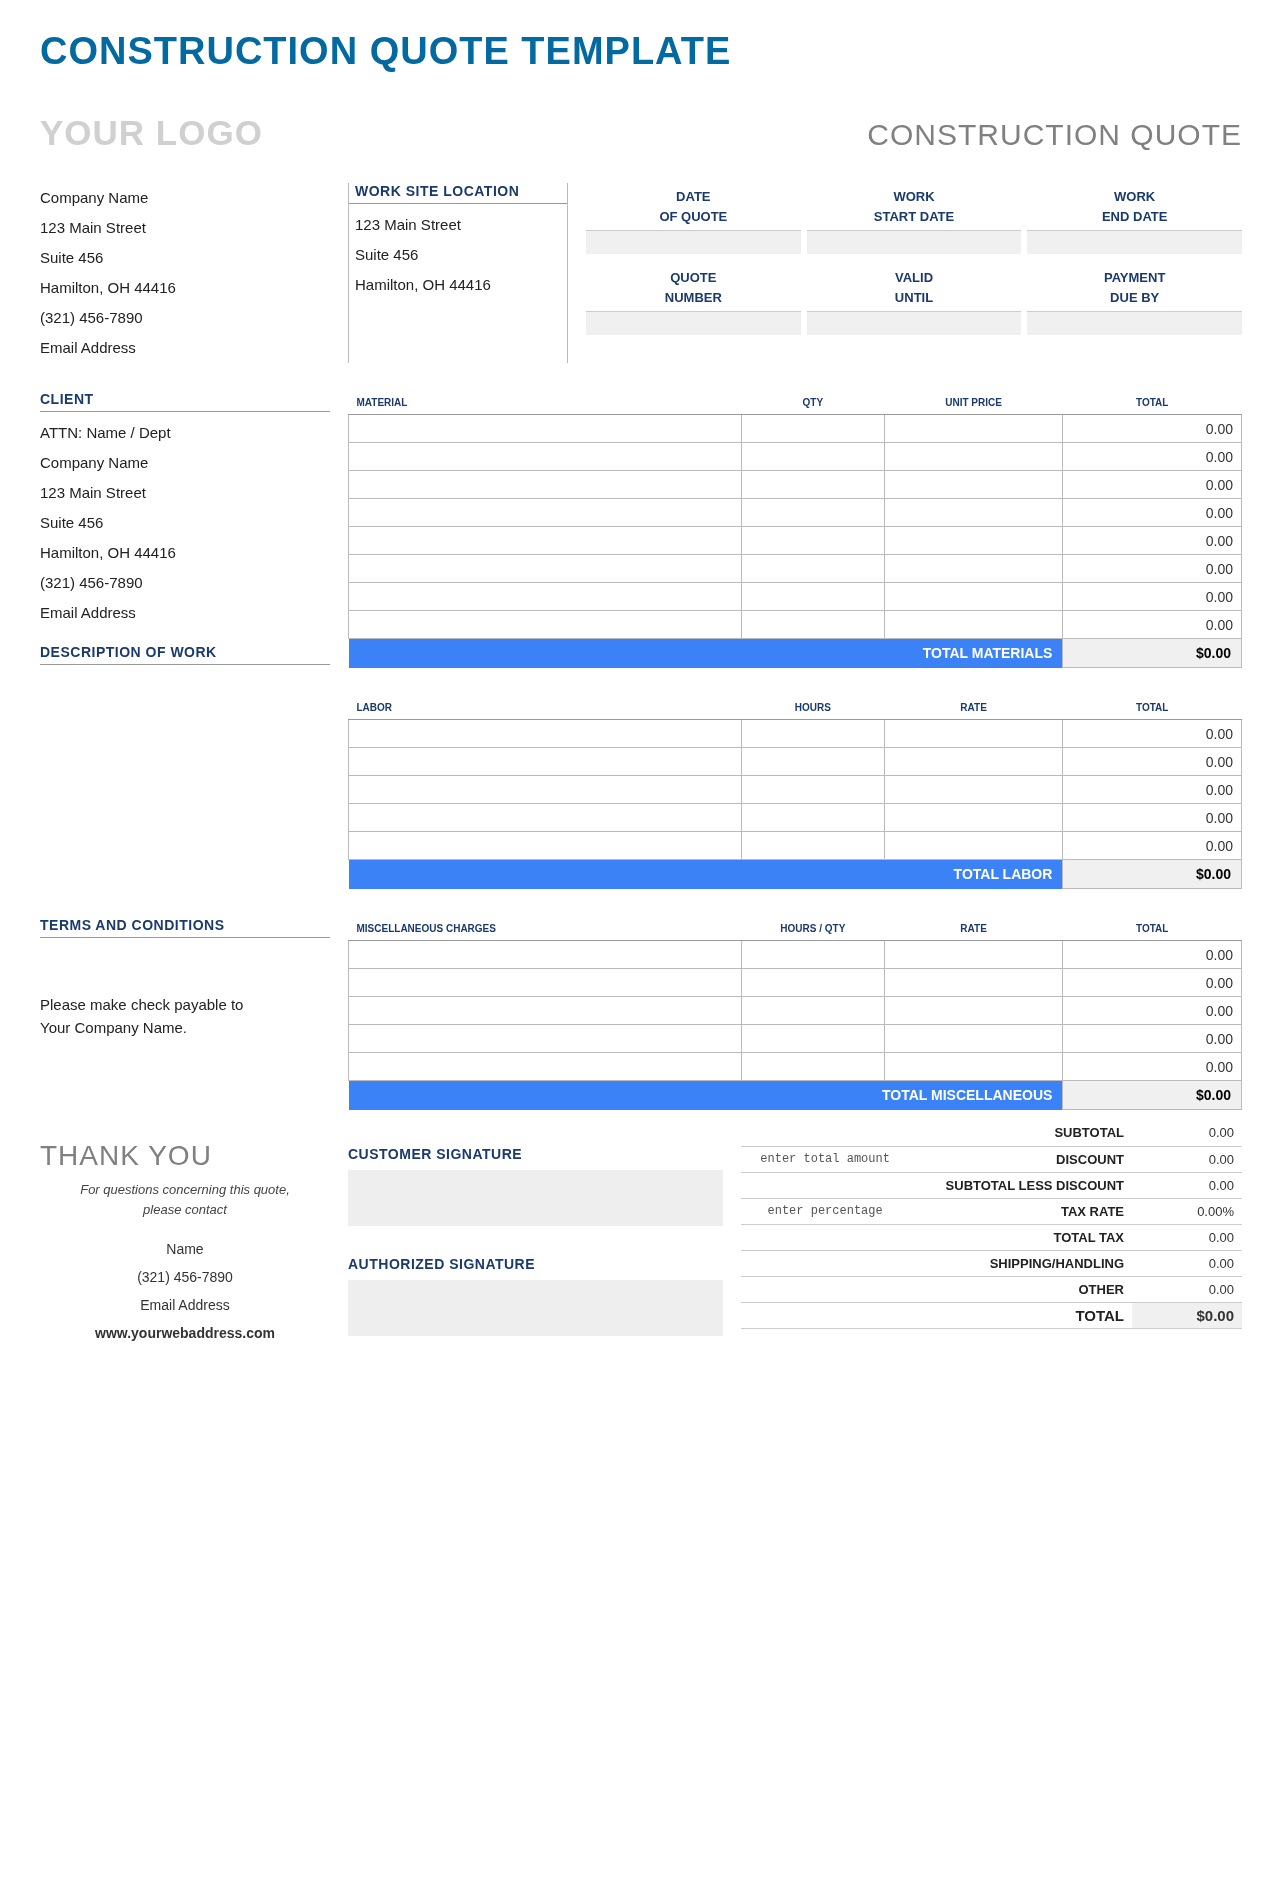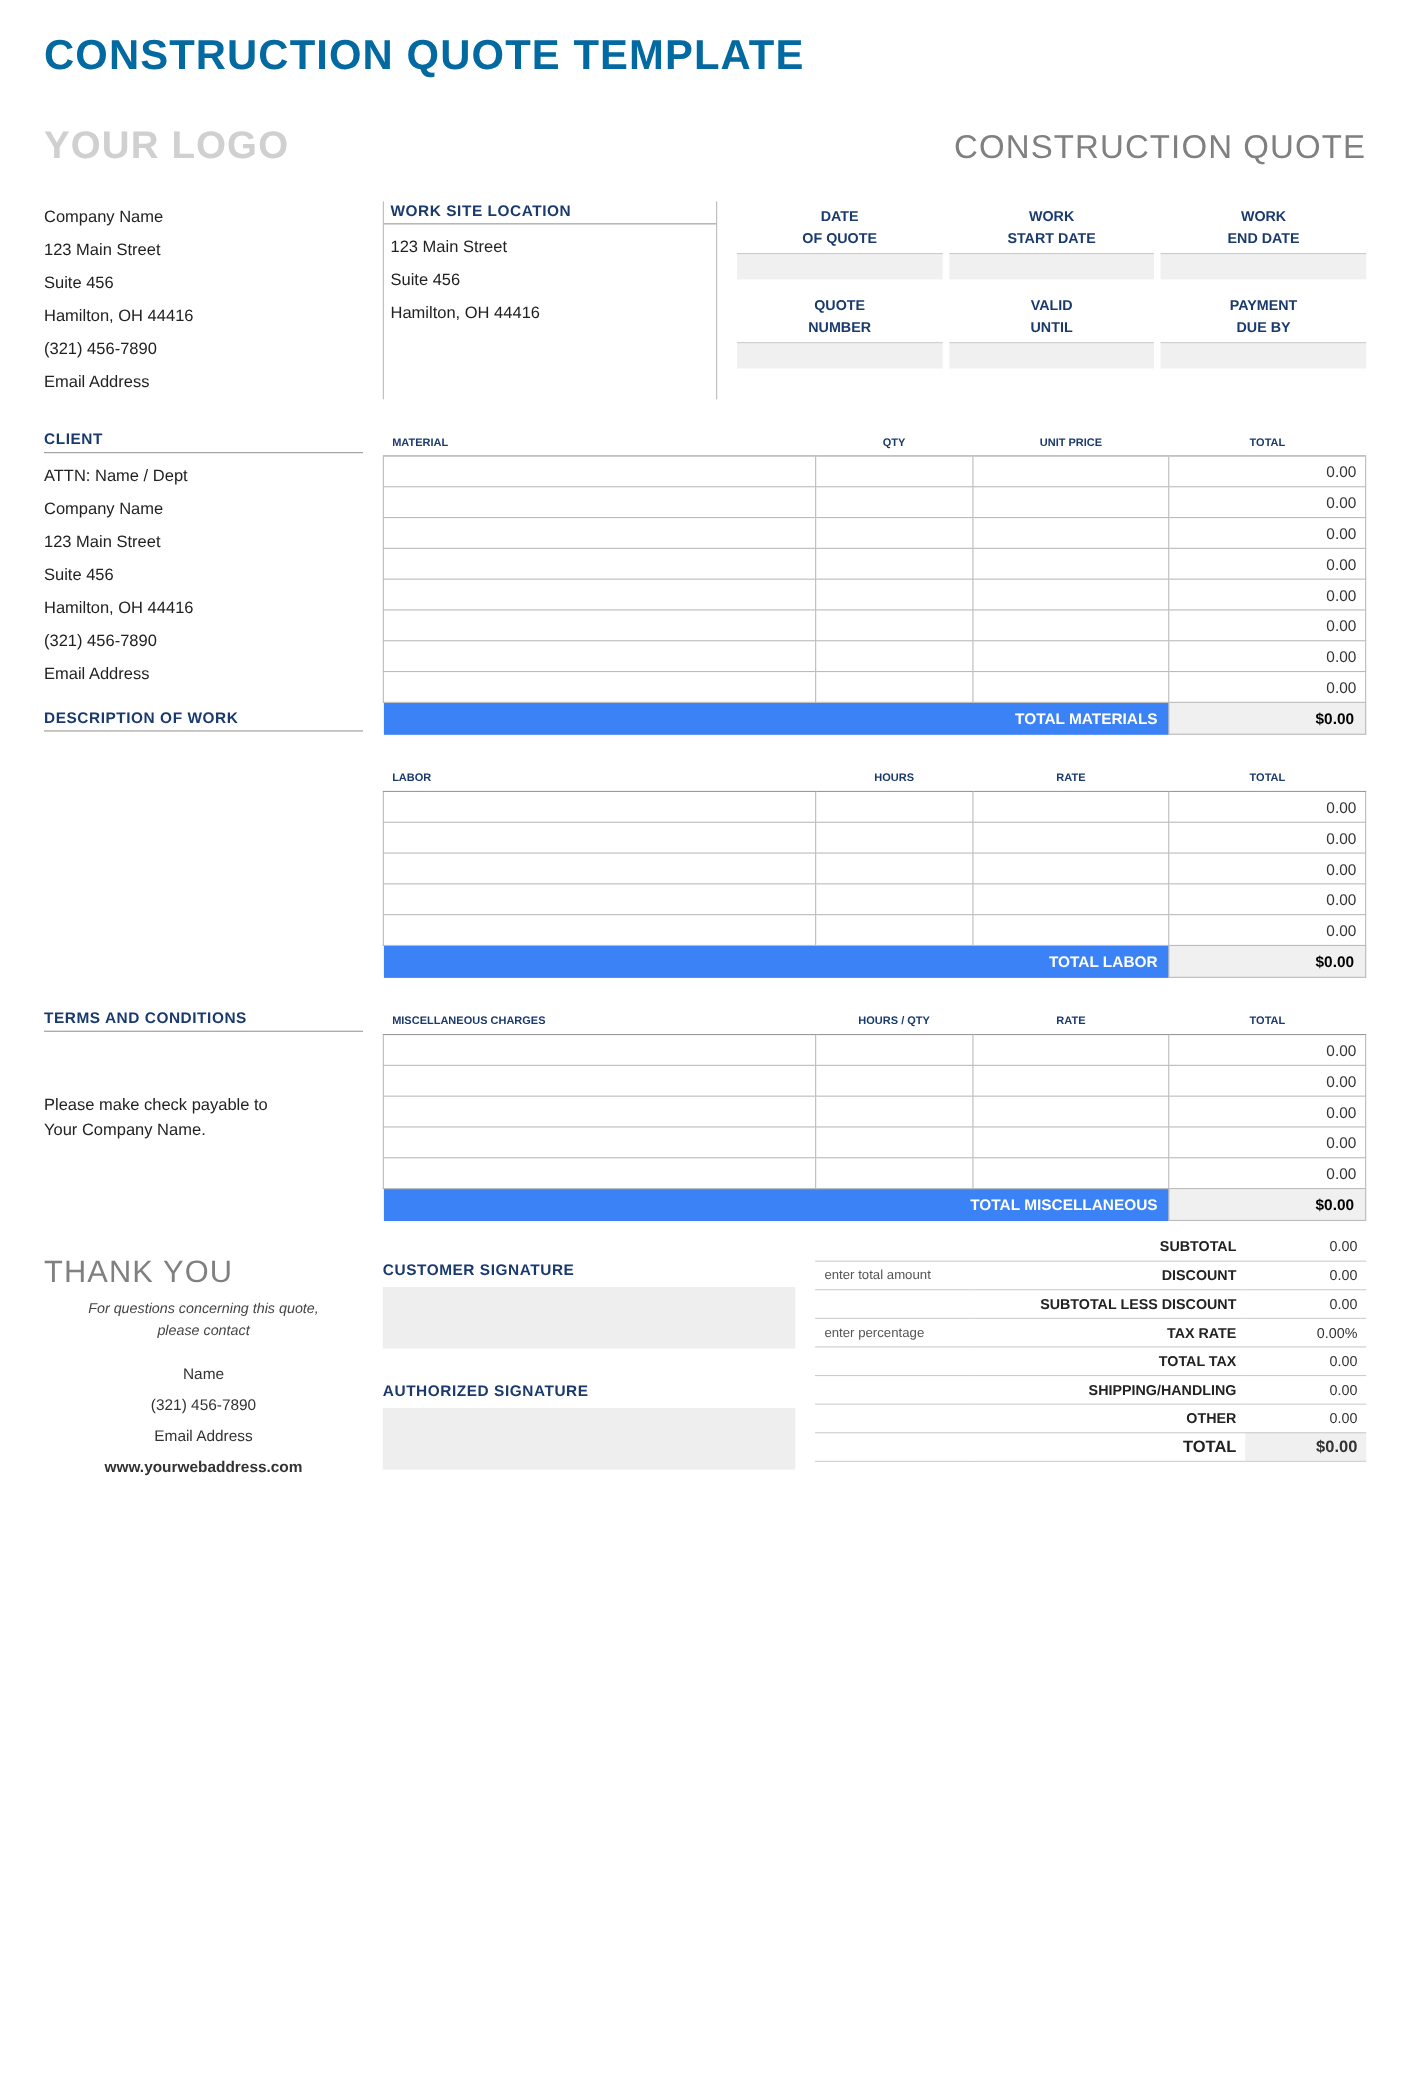--- a/index.html
+++ b/index.html
@@ -56,26 +56,26 @@
 }
 tr.total-row td.total-val { background: #f0f0f0; color: #000; border: 1px solid #bbb; }
 .spacer { height: 28px; }
 .thank { font-size: 28px; color: #808080; text-align: left; letter-spacing: 1px; margin-bottom: 8px; }
 .contact-txt { font-size: 13px; font-style: italic; text-align: center; line-height: 1.5; color: #444; margin-bottom: 16px; }
 .contact-line { text-align: center; font-size: 14px; line-height: 2; }
 .contact-line.b { font-weight: bold; }
 .sig-box { background: #eee; height: 56px; margin-top: 4px; }
 .summary-tbl td { border: none; border-bottom: 1px solid #ccc; padding: 4px 8px; font-size: 13px; height: 26px; }
 .summary-tbl td.lab { text-align: right; font-weight: bold; color: #222; }
-.summary-tbl td.hint { text-align: left; font-size: 12px; color: #555; font-weight: normal; }
+.summary-tbl td.hint { text-align: center; font-size: 12px; color: #555; font-weight: normal; font-family: Liberation Mono, monospace; }
 .summary-tbl td.amt { text-align: right; width: 110px; }
 .summary-tbl tr.grand td { font-weight: bold; font-size: 15px; }
 .summary-tbl tr.grand td.amt { background: #f0f0f0; }
 .top-info-row { display: flex; gap: 18px; margin-bottom: 28px; }
-.worksite-col { width: 304px; flex-shrink: 0; }
+.worksite-col { width: 220px; flex-shrink: 0; }
 .meta-col-wrap { flex: 1; display: flex; flex-direction: column; gap: 10px; }
 </style>
 </head>
 <body>
 
 <div class="page-title">CONSTRUCTION QUOTE TEMPLATE</div>
 
 <div class="hdr-row">
   <div class="logo-placeholder">YOUR LOGO</div>
   <div class="doc-type">CONSTRUCTION QUOTE</div>

